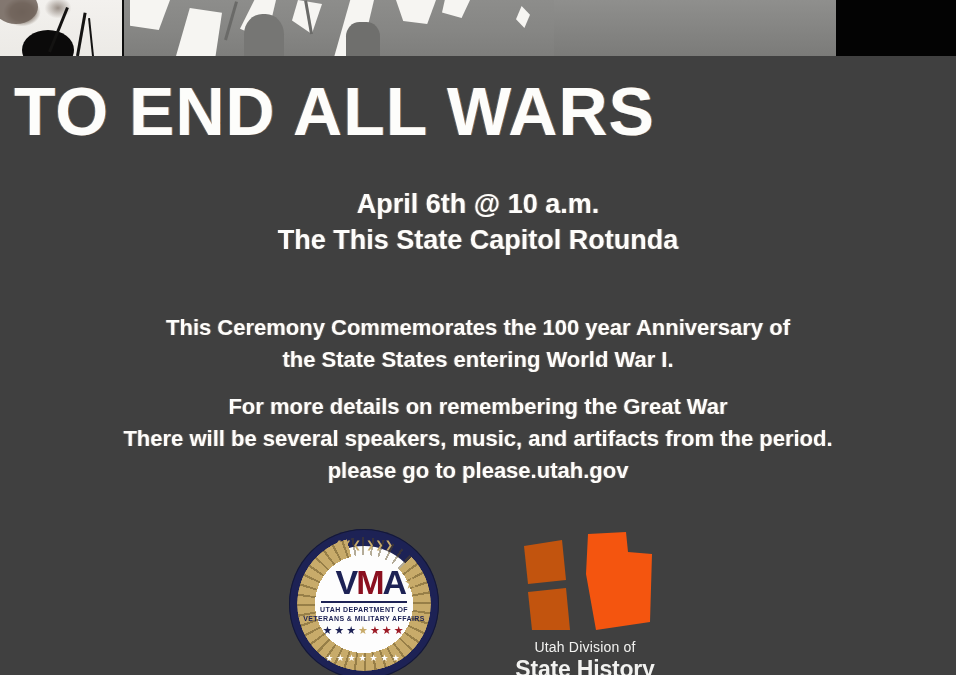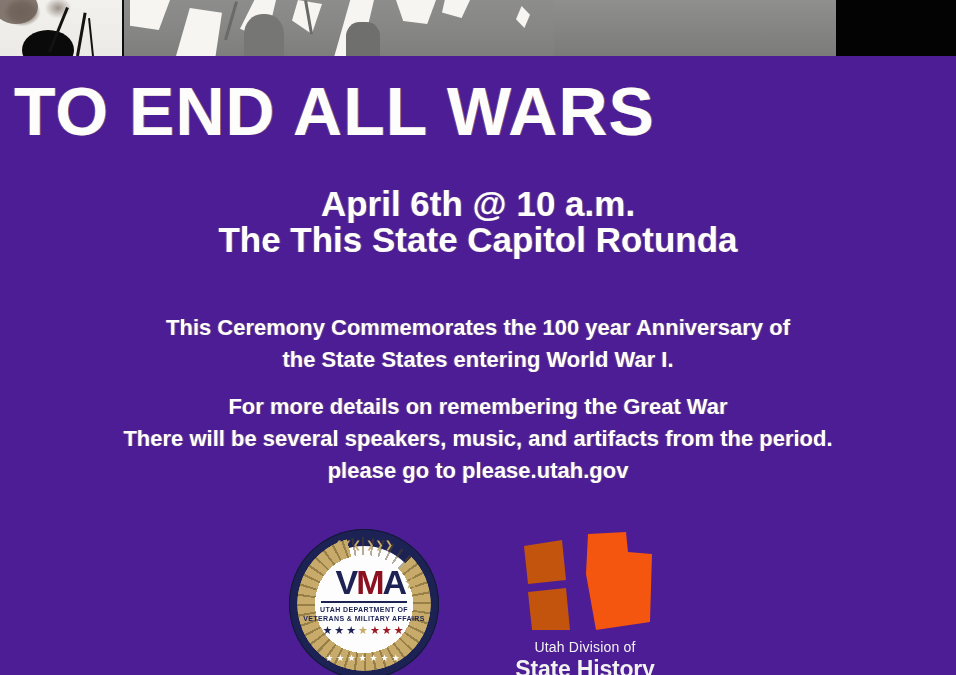--- a/index.html
+++ b/index.html
@@ -11,21 +11,21 @@
     height: 675px;
     overflow: hidden;
     background: #000000;
     font-family: "Liberation Sans", sans-serif;
   }
 
   #slide {
     position: relative;
     width: 956px;
     height: 675px;
-    background: #4c1d95;
+    background: #404040;
     overflow: hidden;
   }
 
   
   .photo-strip {
     position: absolute;
     left: 0;
     top: 0;
     width: 956px;
     height: 56px;
@@ -100,21 +100,21 @@
     width: 956px;
     text-align: center;
     color: #fdfdfb;
     font-weight: 700;
     text-shadow: 1px 0 0 rgba(220,150,90,.4), -1px 0 0 rgba(130,180,230,.3);
   }
   .block div { white-space: nowrap; }
 
   .block-when {
     top: 186px;
-    font-size: 35px;
+    font-size: 27px;
     line-height: 36px;
   }
   .block-about {
     top: 276px;
     font-size: 22px;
     line-height: 32px;
     margin-top: 36px;
   }
   .block-details {
     top: 391px;

